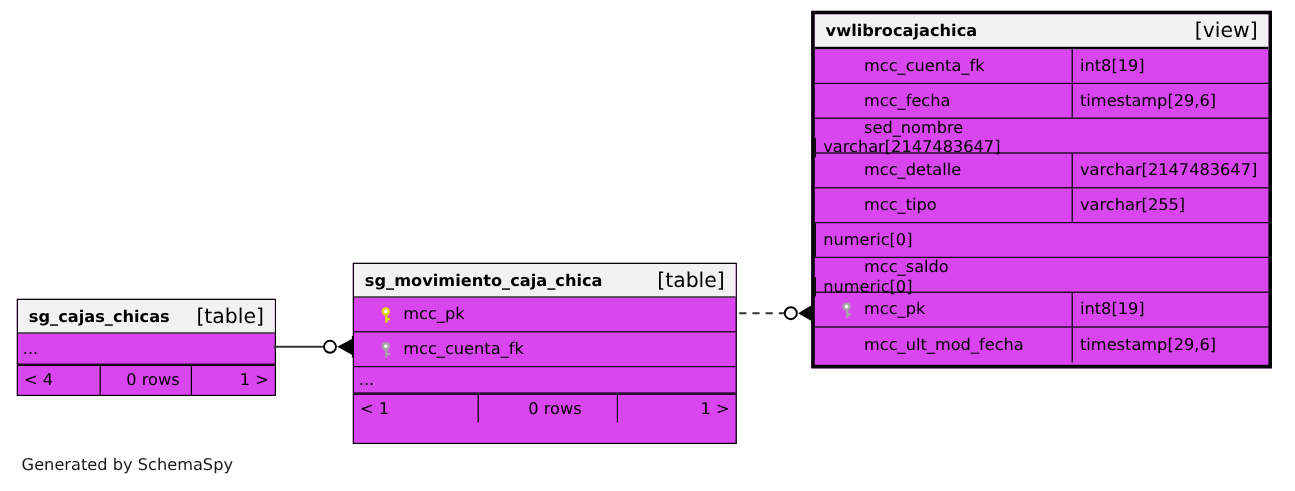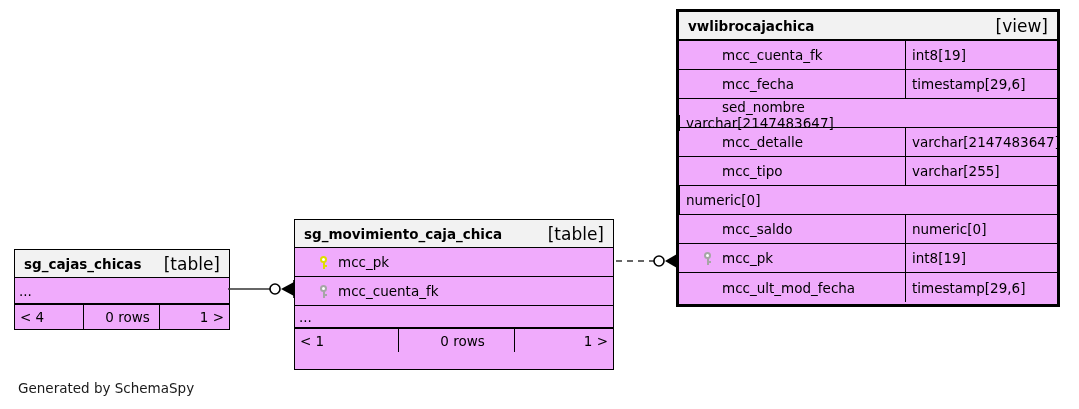--- a/index.html
+++ b/index.html
@@ -12,21 +12,21 @@
     height: 409px;
     position: relative;
     font-family: "DejaVu Sans", "Liberation Sans", sans-serif;
     overflow: hidden;
   }
 
   
   .entity {
     position: absolute;
     box-sizing: border-box;
-    background: #f0abfc;
+    background: #d946ef;
     border: 1px solid #000000;
   }
   .entity.thick { border-width: 3px; }
 
   .ent-header {
     box-sizing: border-box;
     background: #f2f2f2;
     border-bottom: 1px solid #000000;
     display: flex;
     align-items: center;
@@ -53,23 +53,22 @@
     font-size: 13.5px;
     color: #000000;
     white-space: nowrap;
   }
   .col-row:last-child { border-bottom: none; }
 
   .col-name {
     box-sizing: border-box;
     display: flex;
     align-items: center;
-    padding-left: 8px;
+    padding-left: 18px;
     flex: none;
-    margin-left: 12px;
   }
   .col-type {
     box-sizing: border-box;
     display: flex;
     align-items: center;
     border-left: 1px solid #000000;
     padding-left: 6px;
     flex: 1 1 auto;
   }
 
@@ -258,21 +257,21 @@
       <span class="keyslot"></span>
       <span class="col-label">mcc_tipo</span>
     </div>
     <div class="col-type">varchar[255]</div>
   </div>
 
   <div class="col-row" style="height:29px;">
     <div class="col-type">numeric[0]</div>
   </div>
 
-  <div class="col-row" style="height:29px;">
+  <div class="col-row" style="height:29px;flex-direction:column;">
     <div class="col-name" style="width:214px;">
       <span class="keyslot"></span>
       <span class="col-label">mcc_saldo</span>
     </div>
     <div class="col-type">numeric[0]</div>
   </div>
 
   <div class="col-row" style="height:29px;">
     <div class="col-name" style="width:214px;">
       <span class="keyslot">

